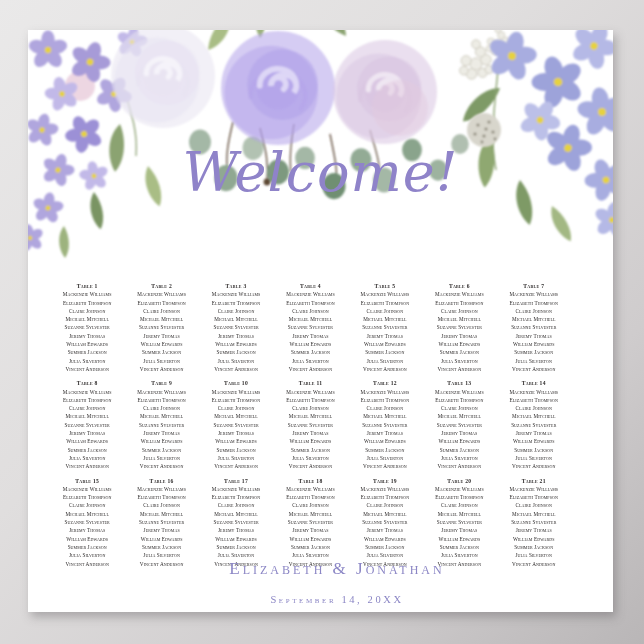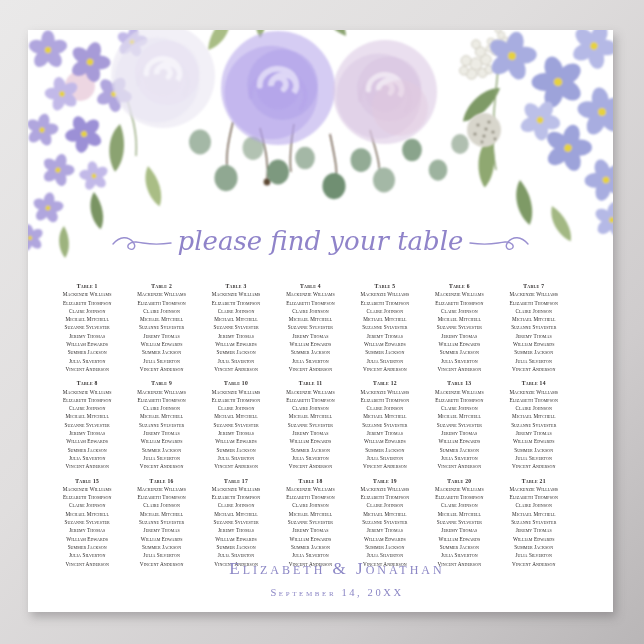--- a/index.html
+++ b/index.html
@@ -18,21 +18,21 @@
   .flourish{width:62px;height:22px;flex:0 0 auto;}
   .flourish.flip{transform:scaleX(-1);}
   .grid{position:absolute;left:22px;top:252px;width:521px;display:grid;
     grid-template-columns:repeat(7,1fr);row-gap:6px;}
   .table-block{text-align:center;color:#2d2a2a;font-variant:small-caps;}
   .table-label{font-size:5.6px;font-weight:700;line-height:8.3px;letter-spacing:0.3px;white-space:nowrap;}
   .guest{font-size:5.2px;line-height:8.3px;letter-spacing:0.1px;white-space:nowrap;}
   .footer{position:absolute;left:0;right:0;top:529px;text-align:center;color:#8b86c5;
     font-variant:small-caps;padding-left:33px;}
   .couple{font-size:17px;letter-spacing:3px;line-height:1.2;}
-  .date{font-size:10.5px;letter-spacing:2.6px;margin-top:8px;}
+  .date{font-size:10.5px;letter-spacing:2.6px;margin-top:15px;}
 </style>
 </head>
 <body>
 
 <div class="stage">
   <div class="poster">
 
     <svg class="floral" viewBox="0 0 585 250" xmlns="http://www.w3.org/2000/svg">
       <defs>
         <filter id="wc" x="-30%" y="-30%" width="160%" height="160%">
@@ -157,30 +157,22 @@
         <use href="#flw" transform="translate(530,52) rotate(-18) scale(1.6)" style="color:#9da3da"></use>
         <use href="#flw" transform="translate(566,16) rotate(25) scale(1.4)" style="color:#b5b9e6"></use>
         <use href="#flw" transform="translate(574,82) rotate(-8) scale(1.5)" style="color:#a8ade0"></use>
         <use href="#flw" transform="translate(540,118) rotate(16) scale(1.45)" style="color:#9da3da"></use>
         <use href="#flw" transform="translate(578,150) rotate(-20) scale(1.3)" style="color:#a8ade0"></use>
         <use href="#flw" transform="translate(512,90) rotate(30) scale(1.25)" style="color:#bcc0e8"></use>
         <use href="#flw" transform="translate(584,190) rotate(10) scale(1.1)" style="color:#b5b9e6"></use>
       </g>
     </svg>
 
-
-    <div class="subtitle-row">
-      <svg class="flourish" viewBox="0 0 62 22">
-        <path d="M2,13 C9,5 17,5 22,11 C26,16 22,20 18,17.5 C15,15.5 18,10.5 25,11 C35,12 40,15 60,12" fill="none" stroke="#998fd0" stroke-width="1.4" stroke-linecap="round"></path>
-      </svg>
-      <div class="subtitle">please find your table</div>
-      <svg class="flourish flip" viewBox="0 0 62 22">
-        <path d="M2,13 C9,5 17,5 22,11 C26,16 22,20 18,17.5 C15,15.5 18,10.5 25,11 C35,12 40,15 60,12" fill="none" stroke="#998fd0" stroke-width="1.4" stroke-linecap="round"></path>
-      </svg>
-    </div>
+    <div class="welcome">Welcome!</div>
+
 
     <div class="grid" id="grid">
   <div class="table-block">
     <div class="table-label">Table 1</div>
     <div class="guest-list">
             <div class="guest">Mackenzie Williams</div>
             <div class="guest">Elizabeth Thompson</div>
             <div class="guest">Claire Johnson</div>
             <div class="guest">Michael Mitchell</div>
             <div class="guest">Suzanne Sylvester</div>

